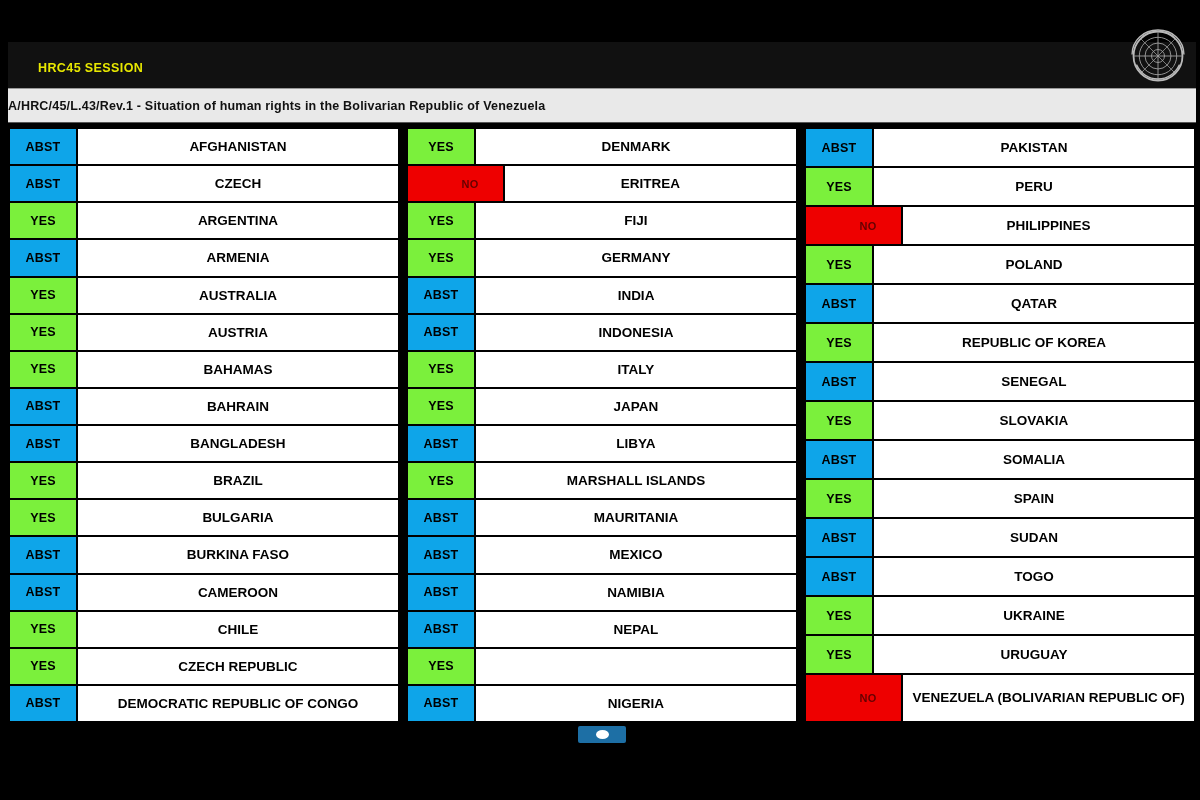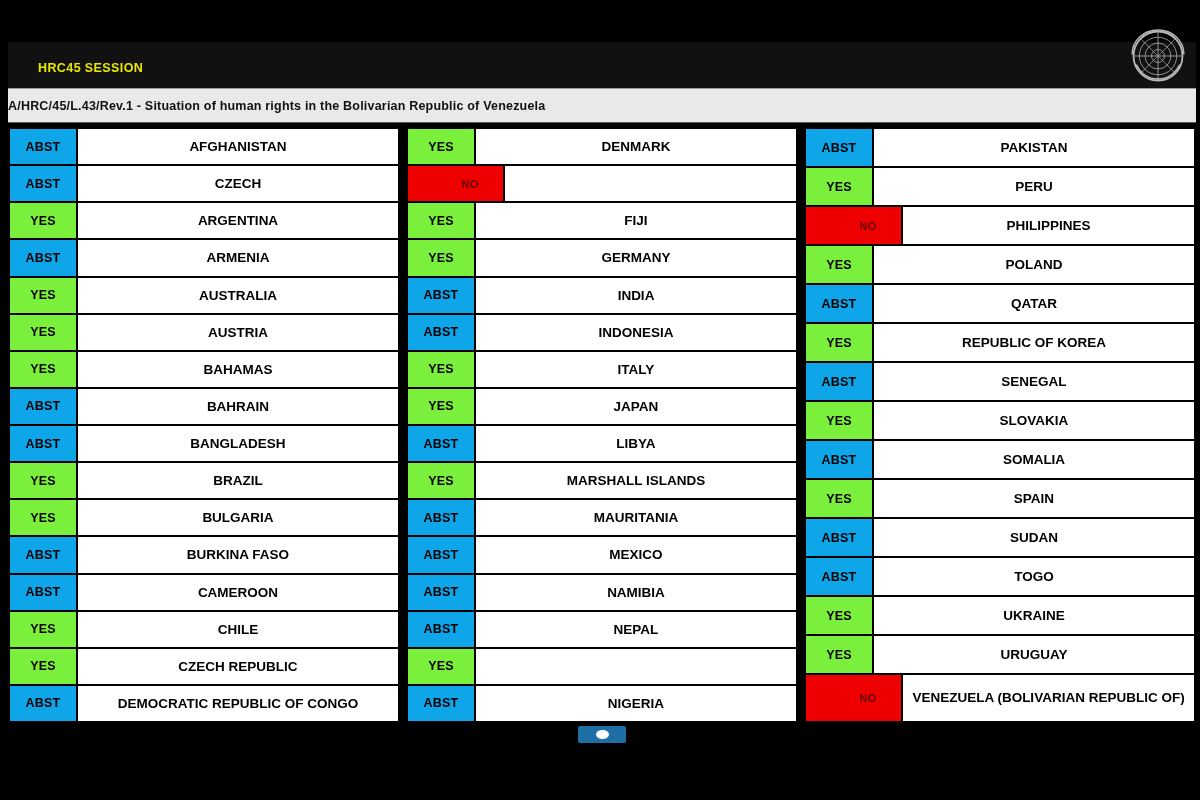--- a/index.html
+++ b/index.html
@@ -272,20 +272,21 @@
           <div class="vote-cell vote-name">DEMOCRATIC REPUBLIC OF CONGO</div>
         </div>
       </div>
     <div class="vote-col col-1">
         <div class="vote-row first">
           <div class="vote-cell vote-val yes">YES</div>
           <div class="vote-cell vote-name">DENMARK</div>
         </div>
         <div class="vote-row">
           <div class="vote-cell vote-val no">NO</div>
+          <div class="vote-cell vote-name">ERITREA</div>
         </div>
         <div class="vote-row">
           <div class="vote-cell vote-val yes">YES</div>
           <div class="vote-cell vote-name">FIJI</div>
         </div>
         <div class="vote-row">
           <div class="vote-cell vote-val yes">YES</div>
           <div class="vote-cell vote-name">GERMANY</div>
         </div>
         <div class="vote-row">

